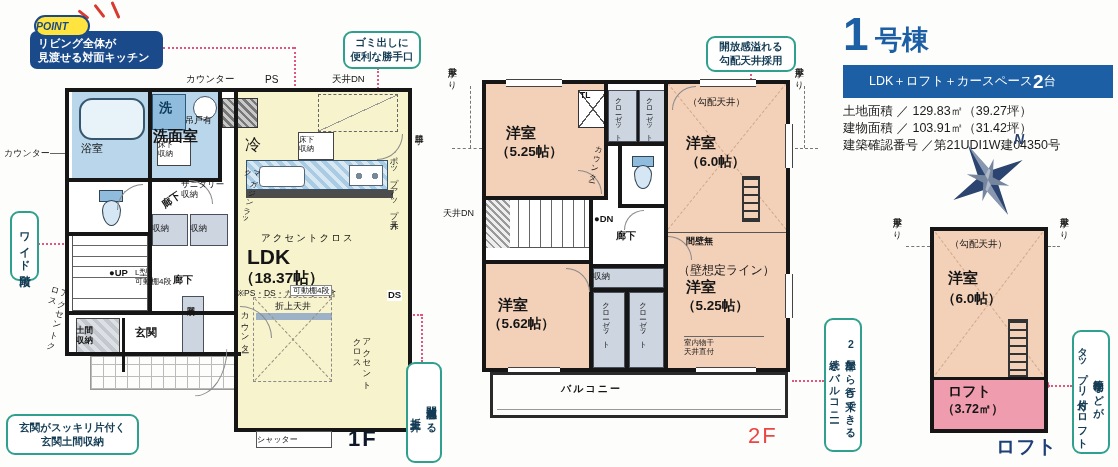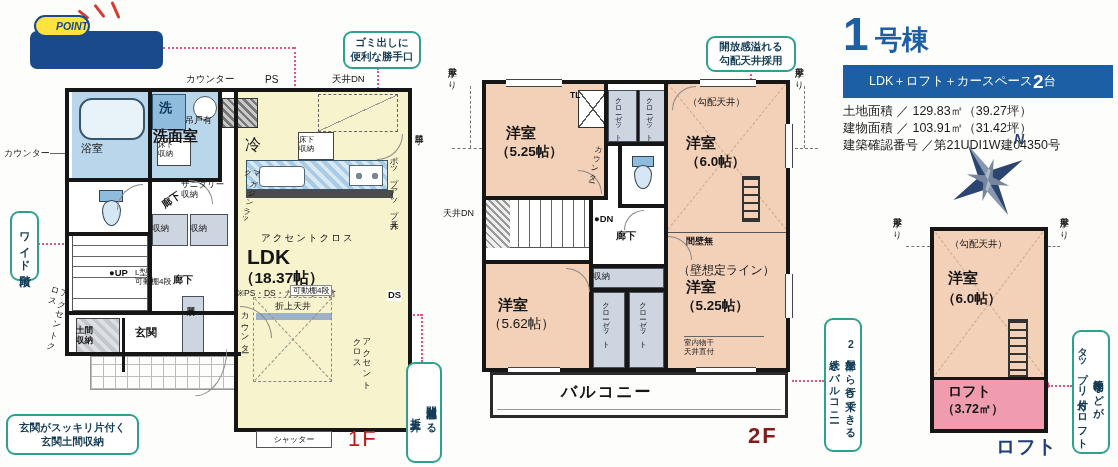--- a/index.html
+++ b/index.html
@@ -39,21 +39,23 @@
     <span style="font-size:12.5px">台</span>
   </div>
   <div class="lbl" style="left:843px;top:104px;font-size:12.5px;color:#1c1c1c">土地面積 ／ 129.83㎡（39.27坪）</div>
   <div class="lbl" style="left:843px;top:121px;font-size:12.5px;color:#1c1c1c">建物面積 ／ 103.91㎡（31.42坪）</div>
   <div class="lbl" style="left:843px;top:138px;font-size:12.5px;color:#1c1c1c">建築確認番号 ／第21UDI1W建04350号</div>
 
   <div class="spark" style="left:82px;top:8px;height:13px;transform:rotate(-52deg)"></div>
   <div class="spark" style="left:98px;top:3px;height:16px;transform:rotate(-38deg)"></div>
   <div class="spark" style="left:114px;top:1px;height:18px;transform:rotate(-24deg)"></div>
   <div class="abs" style="left:30px;top:31px;width:133px;height:38px;background:#1b4a8a;border-radius:7px"></div>
-  <div class="abs" style="left:34px;top:15px;width:52px;height:18px;background:#ffe33e;border:2px solid #1b4a8a;border-radius:11px;display:flex;align-items:center;justify-content:flex-end">
+  <div class="lbl" style="left:38px;top:36px;width:120px;font-size:11px;font-weight:bold;color:#fff;line-height:1.3">リビング全体が
+見渡せる対面キッチン</div>
+  <div class="abs" style="left:34px;top:15px;width:52px;height:18px;background:#ffe33e;border:2px solid #1b4a8a;border-radius:11px;display:flex;align-items:center;justify-content:flex-start">
     <span style="font-size:10.5px;font-weight:bold;font-style:italic;color:#1b4a8a">POINT</span>
   </div>
 
   <div class="lh" style="left:163px;top:47px;width:131px"></div>
   <div class="lv" style="left:294px;top:47px;height:127px"></div>
   <div class="dot" style="left:291px;top:172px"></div>
   <div class="lv" style="left:377px;top:68px;height:68px"></div>
   <div class="dot" style="left:374px;top:134px"></div>
   <div class="lh" style="left:38px;top:243px;width:58px"></div>
   <div class="dot" style="left:94px;top:240px"></div>
@@ -150,44 +152,44 @@
     <div class="lbl ctr" style="left:168px;top:197px;width:116px;font-size:8.5px">※PS・DS・カウンター含</div>
     <div class="lbl" style="left:221px;top:193px;font-size:8px;background:#fff;border:1px solid #888;padding:0 2px">可動棚4段</div>
     <div class="lbl" style="left:318px;top:198px;font-size:9.5px;font-weight:bold;background:#fff;padding:0 1px;z-index:3">DS</div>
     <div class="lbl" style="left:206px;top:209px;font-size:9px">折上天井</div>
     <div class="lbl v" style="left:171px;top:214px;height:58px;font-size:8.5px">カウンター</div>
     <div class="lbl v" style="left:283px;top:240px;height:64px;font-size:8.5px">アクセントクロス</div>
     <div class="lbl v" style="left:320px;top:58px;height:94px;font-size:8.5px">ポップアップ天井</div>
   </div>
   <div class="lbl v" style="left:44px;top:282px;height:66px;font-size:8.5px;transform:rotate(14deg)">アクセントクロス</div>
   <div class="lbl v" style="left:414px;top:127px;height:48px;font-size:9px">勝手口</div>
-  <div class="abs" style="left:256px;top:431px;width:74px;height:15px;background:#fff;border:1px solid #555;display:flex;align-items:center;justify-content:center">
+  <div class="abs" style="left:256px;top:431px;width:74px;height:15px;background:#fff;border:1px solid #555;display:flex;align-items:center;">
     <span style="font-size:8px">シャッター</span>
   </div>
-  <div class="lbl" style="left:348px;top:426px;font-size:22px;font-weight:normal;color:#b91c1c;letter-spacing:2px">1F</div>
+  <div class="lbl" style="left:348px;top:426px;font-size:22px;font-weight:bold;color:#0f172a;letter-spacing:2px">1F</div>
 
   <div class="lbl v" style="left:447px;top:60px;height:94px;font-size:9px">母屋下がり</div>
   <div class="lbl v" style="left:794px;top:60px;height:94px;font-size:9px">母屋下がり</div>
   <div class="dash-v" style="left:470px;top:86px;height:62px"></div>
   <div class="dash-h" style="left:452px;top:148px;width:30px"></div>
   <div class="dash-v" style="left:804px;top:86px;height:62px"></div>
   <div class="dash-h" style="left:790px;top:148px;width:28px"></div>
   <div class="lbl" style="left:443px;top:208px;font-size:9px;background:#fdfdfb;z-index:3">天井DN</div>
 
   <div class="plan" style="left:482px;top:80px;width:300px;height:284px">
     <div class="abs" style="left:0;top:0;width:118px;height:112px;background:#f3d0b8"></div>
     <div class="abs" style="left:182px;top:0;width:118px;height:284px;background:#f3d0b8;overflow:hidden">
       <div class="xbar" style="left:-35px;top:72px;width:188px;transform:rotate(51deg);border-color:#cfa98c"></div>
       <div class="xbar" style="left:-35px;top:72px;width:188px;transform:rotate(-51deg);border-color:#cfa98c"></div>
     </div>
     <div class="abs" style="left:0;top:180px;width:103px;height:104px;background:#f3d0b8"></div>
     <div class="gray" style="left:122px;top:6px;width:29px;height:52px"></div>
     <div class="gray" style="left:153px;top:6px;width:29px;height:52px"></div>
     <div class="abs" style="left:92px;top:6px;width:30px;height:38px;background:#fff;border:1.5px solid #333;box-sizing:border-box;background-image:linear-gradient(to bottom right,transparent 48.5%,#555 48.5% 51.5%,transparent 51.5%),linear-gradient(to bottom left,transparent 48.5%,#555 48.5% 51.5%,transparent 51.5%)"></div>
-    <div class="lbl" style="left:84px;top:7px;font-size:8.5px;font-weight:bold">TL</div>
+    <div class="lbl" style="left:94px;top:7px;font-size:8.5px;font-weight:bold">TL</div>
     <div class="abs" style="left:0;top:116px;width:107px;height:48px;background:repeating-linear-gradient(90deg,#fff 0 10px,#666 10px 11px);border-bottom:1px solid #555;box-sizing:border-box"></div>
     <div class="abs" style="left:0;top:116px;width:24px;height:48px;background:repeating-linear-gradient(45deg,#999 0 2px,#eee 2px 5px)"></div>
     <div class="gray" style="left:107px;top:184px;width:71px;height:20px"></div>
     <div class="gray" style="left:107px;top:208px;width:32px;height:76px"></div>
     <div class="gray" style="left:143px;top:208px;width:35px;height:76px"></div>
     <div class="abs" style="left:146px;top:72px;width:20px;height:9px;background:#8fbbdc;border:1px solid #345"></div>
     <div class="abs" style="left:148px;top:81px;width:16px;height:22px;background:#d5e7f4;border:1px solid #345;border-radius:50% 50% 50% 50%/38% 38% 62% 62%"></div>
     <div class="abs" style="left:256px;top:92px;width:18px;height:46px;border:2px solid #333;box-sizing:border-box;background:repeating-linear-gradient(to bottom,#333 0 2px,#f3d0b8 2px 8px)"></div>
 
     <div class="w" style="left:118px;top:0;width:4px;height:116px"></div>
@@ -222,37 +224,37 @@
     <div class="lbl v" style="left:128px;top:8px;height:50px;font-size:7px">クローゼット</div>
     <div class="lbl v" style="left:159px;top:8px;height:50px;font-size:7px">クローゼット</div>
     <div class="lbl v" style="left:104px;top:56px;height:54px;font-size:7.5px;transform:rotate(12deg)">カウンター</div>
     <div class="lbl ctr" style="left:202px;top:13px;width:76px;font-size:9.5px">（勾配天井）</div>
     <div class="lbl ctr" style="left:200px;top:50px;width:82px;font-size:15px;font-weight:bold">洋室</div>
     <div class="lbl ctr" style="left:200px;top:70px;width:82px;font-size:13.5px;font-weight:bold">（6.0帖）</div>
     <div class="lbl" style="left:108px;top:130px;font-size:9.5px;font-weight:bold">●DN</div>
     <div class="lbl" style="left:130px;top:146px;font-size:10px;font-weight:bold">廊下</div>
     <div class="lbl ctr" style="left:107px;top:188px;width:71px;font-size:8.5px">収納</div>
     <div class="lbl ctr" style="left:12px;top:212px;width:80px;font-size:15px;font-weight:bold">洋室</div>
-    <div class="lbl ctr" style="left:2px;top:232px;width:100px;font-size:13.5px;font-weight:normal">（5.62帖）</div>
+    <div class="lbl ctr" style="left:2px;top:232px;width:100px;font-size:13.5px;font-weight:bold">（5.62帖）</div>
     <div class="lbl v" style="left:115px;top:212px;height:70px;font-size:7.5px">クローゼット</div>
     <div class="lbl v" style="left:152px;top:212px;height:70px;font-size:7.5px">クローゼット</div>
     <div class="lbl ctr" style="left:200px;top:152px;width:82px;font-size:9px;font-weight:bold">間壁無</div>
     <div class="lbl ctr" style="left:192px;top:180px;width:98px;font-size:12px">（壁想定ライン）</div>
     <div class="lbl ctr" style="left:200px;top:194px;width:82px;font-size:15px;font-weight:bold">洋室</div>
     <div class="lbl ctr" style="left:196px;top:214px;width:90px;font-size:13.5px;font-weight:bold">（5.25帖）</div>
     <div class="abs" style="left:198px;top:252px;width:80px;height:1px;background:#666"></div>
     <div class="lbl ctr" style="left:198px;top:255px;width:80px;font-size:7.5px">室内物干
 天井直付</div>
   </div>
 
   <div class="abs" style="left:490px;top:372px;width:298px;height:46px;border:3px solid #2a2a2a;box-sizing:border-box">
     <div class="abs" style="left:4px;top:34px;width:284px;height:1px;background:#999"></div>
-    <div class="lbl" style="left:68px;top:8px;font-size:16px;font-weight:bold;letter-spacing:2px">バルコニー</div>
-  </div>
-  <div class="lbl" style="left:748px;top:423px;font-size:22px;font-weight:bold;color:#7f1d1d;letter-spacing:2px">2F</div>
+    <div class="lbl" style="left:68px;top:8px;font-size:10px;font-weight:bold;letter-spacing:2px">バルコニー</div>
+  </div>
+  <div class="lbl" style="left:748px;top:423px;font-size:22px;font-weight:normal;color:#ef4444;letter-spacing:2px">2F</div>
 
   <svg style="position:absolute;left:938px;top:126px" width="106" height="96" viewBox="0 0 106 96">
     <g transform="translate(50,54) rotate(-30)">
       <path d="M0,-40 L7,-7 L40,0 L7,7 L0,40 L-7,7 L-40,0 L-7,-7 Z" fill="#2b4470"></path>
       <path d="M0,-40 L7,-7 L40,0 L7,7 L0,40 L-7,7 L-40,0 L-7,-7 Z" fill="#76869e" transform="rotate(45) scale(0.55)"></path>
       <path d="M0,-40 L7,-7 L0,0 Z M0,40 L-7,7 L0,0 Z" fill="#e8ecf2" opacity="0.5"></path>
     </g>
     <text x="76" y="18" font-size="14" font-style="italic" font-weight="bold" fill="#2b4470" font-family="Liberation Sans, sans-serif">N</text>
   </svg>
 

